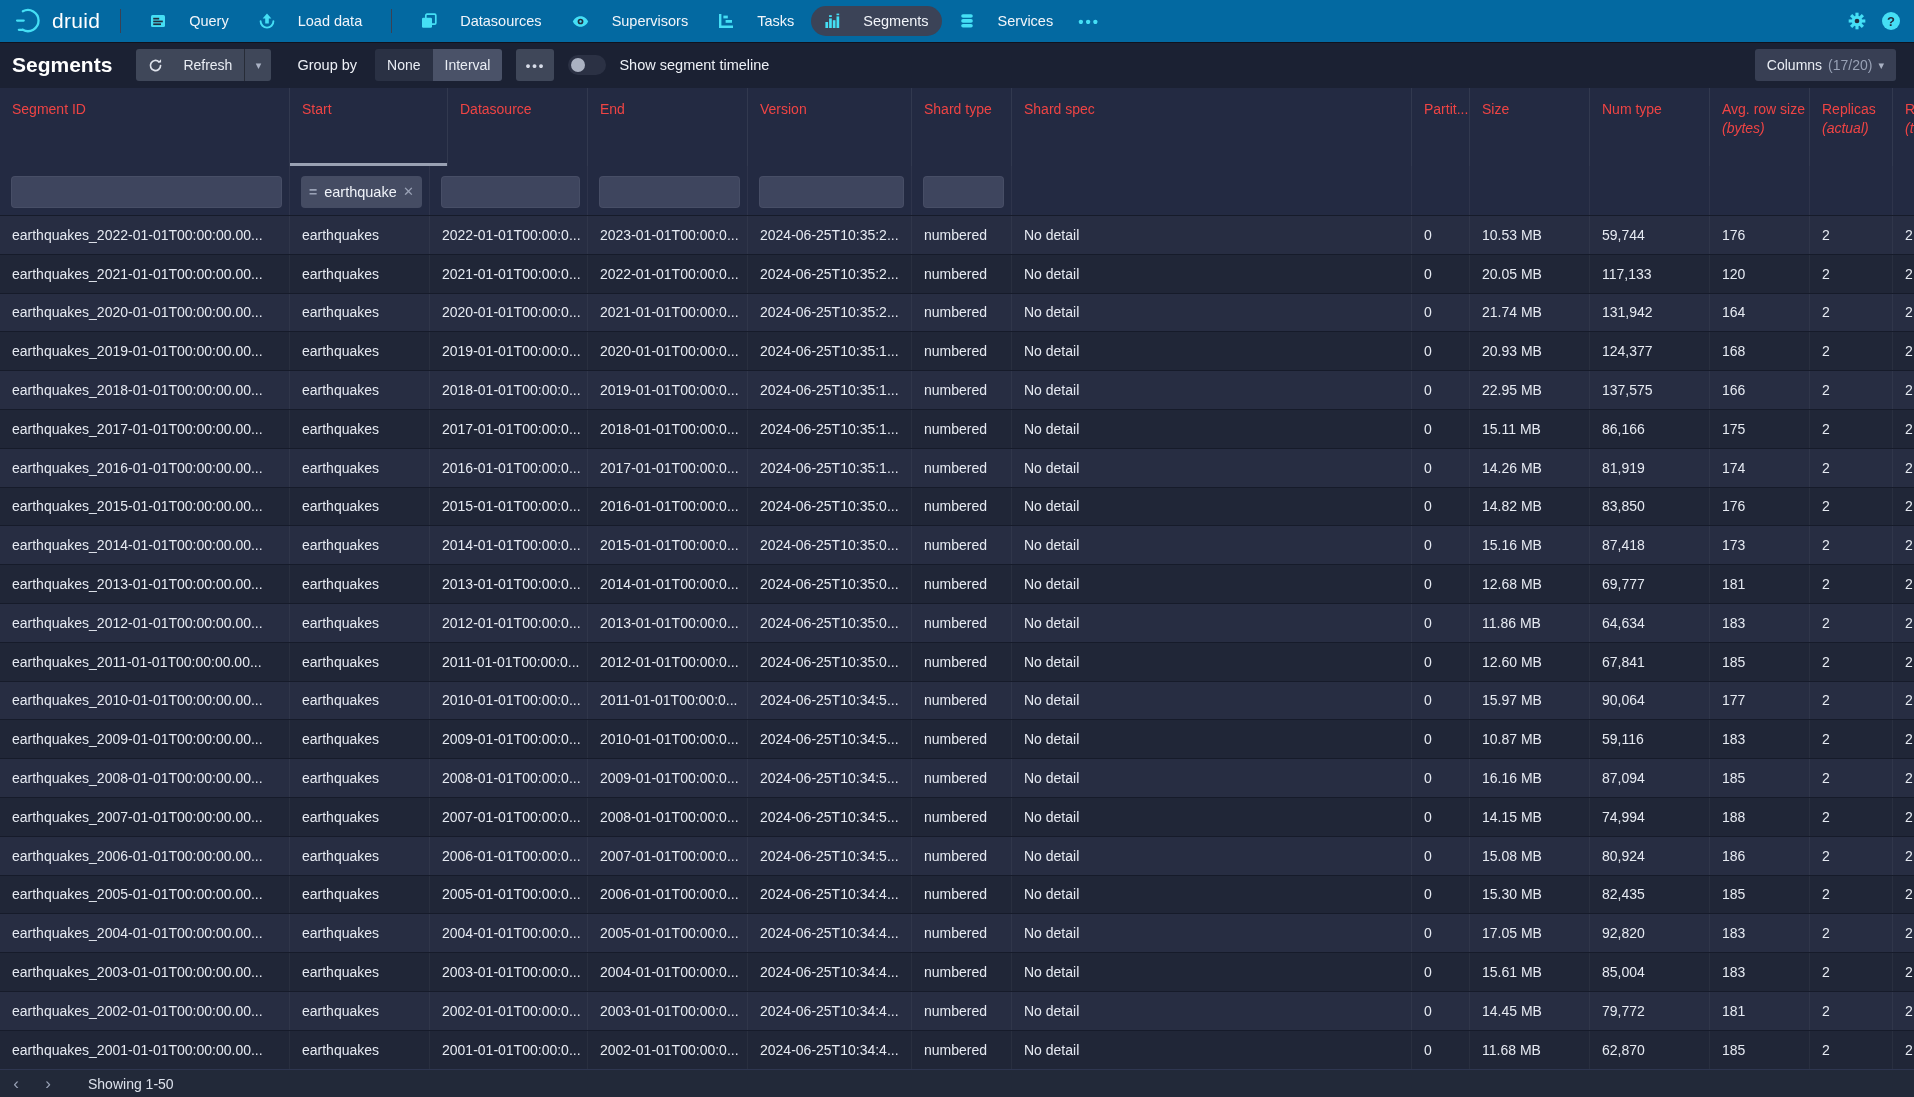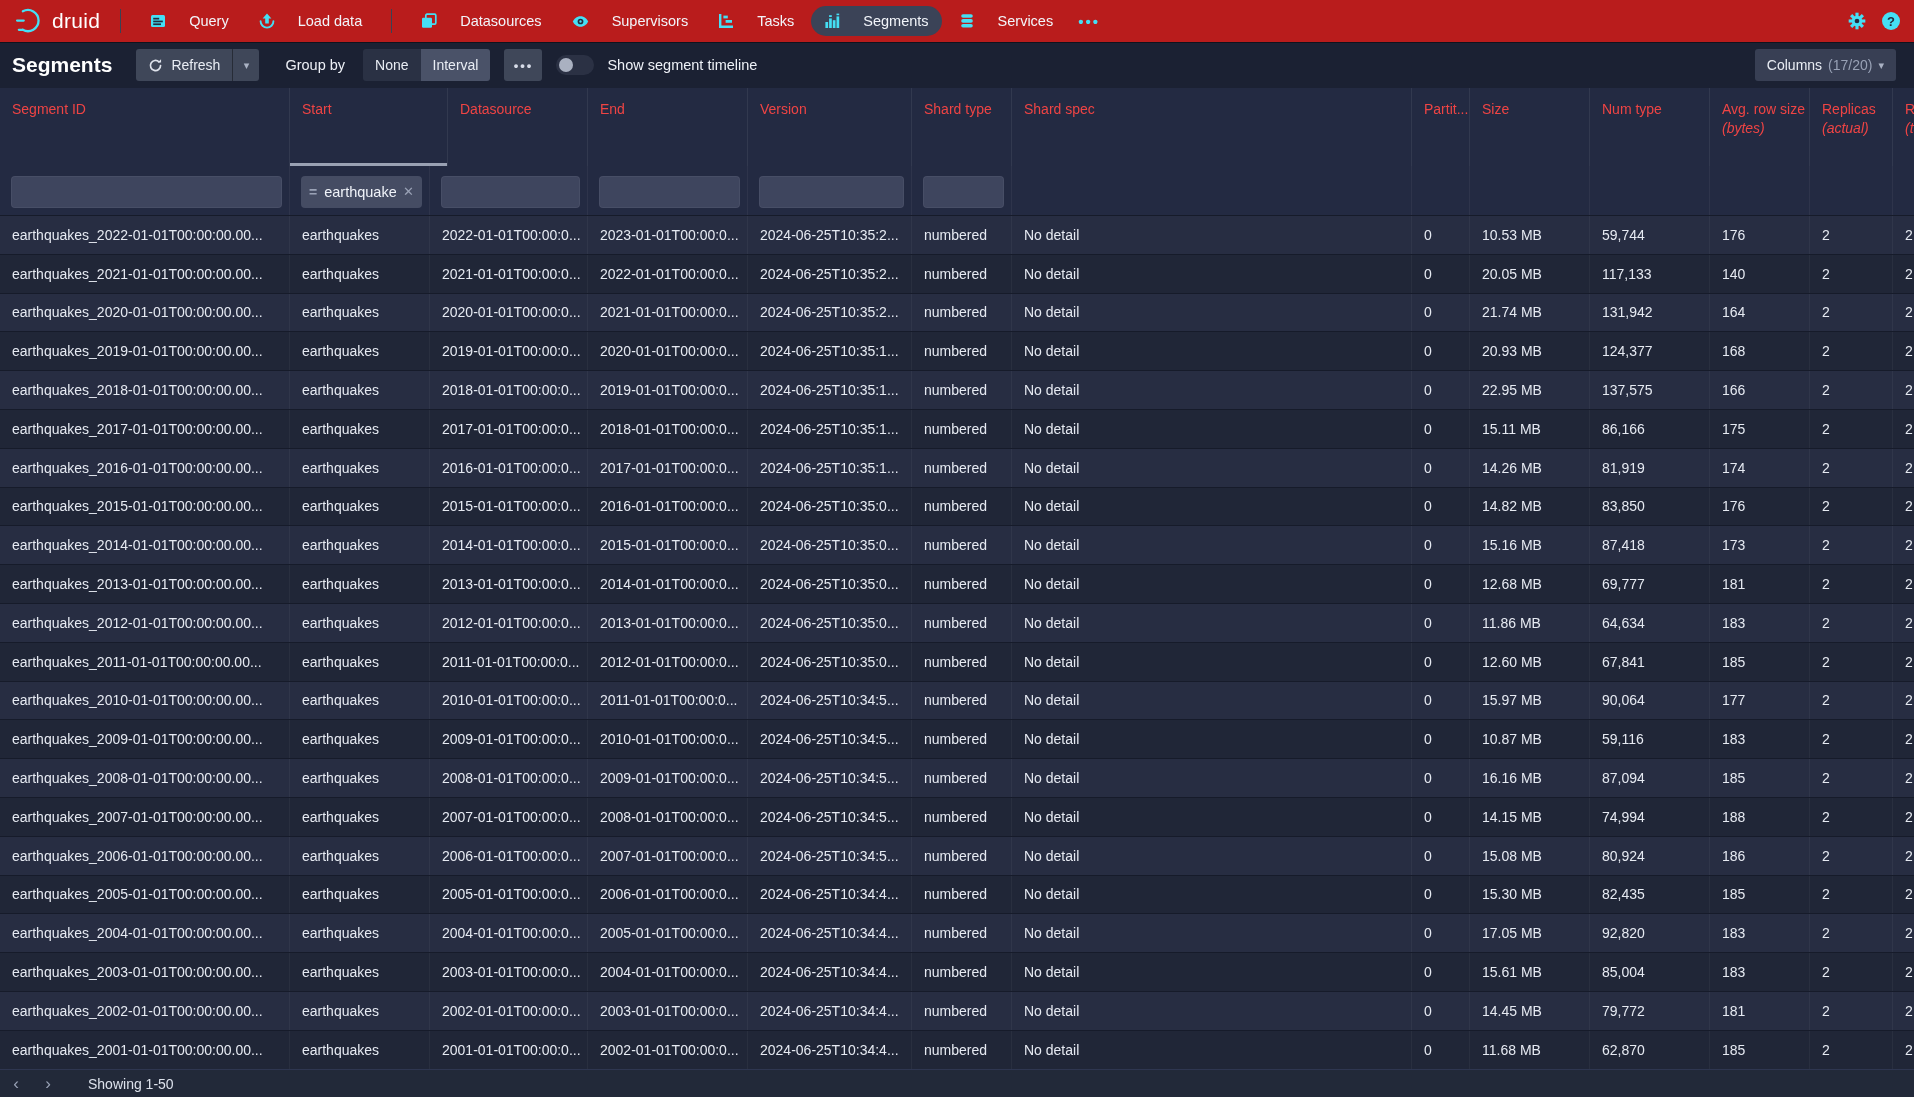--- a/index.html
+++ b/index.html
@@ -8,21 +8,21 @@
     font-family: "Liberation Sans", "DejaVu Sans", sans-serif;
     background: #1b2133;
     color: #e8ecf4;
     font-size: 14px;
   }
   .app { display: flex; flex-direction: column; height: 1097px; width: 1914px; }
 
   
   .navbar {
     height: 42px; flex: none;
-    background: #b91c1c;
+    background: #0369a1;
     display: flex; align-items: center;
     padding: 0 14px;
     box-shadow: 0 1px 0 rgba(0,0,0,.4);
     position: relative; z-index: 5;
   }
   .logo { display: flex; align-items: center; gap: 8px; margin-right: 6px; cursor: pointer; }
   .logo-text { font-size: 21px; color: #ffffff; letter-spacing: .3px; }
   .nav-divider { width: 1px; height: 24px; background: #3a4254; margin: 0 14px; }
   .nav-item {
     display: flex; align-items: center; gap: 23px;
@@ -54,21 +54,21 @@
   .page-title { font-size: 21px; font-weight: bold; color: #ffffff; margin: 0 24px 0 2px; }
   .btn {
     background: #3f4759; color: #e9edf4;
     border: none; height: 32px;
     font-size: 14px; font-family: inherit;
     border-radius: 3px; cursor: pointer;
     display: inline-flex; align-items: center; justify-content: center;
     padding: 0 12px;
   }
   .split-btn { display: inline-flex; margin-right: 26px; }
-  .split-btn .main { border-radius: 3px 0 0 3px; gap: 8px; }
+  .split-btn .main { border-radius: 3px 0 0 3px; gap: 20px; }
   .split-btn .caret-part { border-radius: 0 3px 3px 0; border-left: 1px solid rgba(0,0,0,.38); width: 27px; padding: 0; }
   .caret-glyph { color: #aab2c4; font-size: 11px; }
   .tool-label { font-size: 14.5px; color: #eef1f7; }
   .seg-group { display: inline-flex; margin: 0 14px 0 18px; }
   .seg-group .seg { border-radius: 0; }
   .seg-group .seg:first-child { border-radius: 3px 0 0 3px; background: #2a3144; }
   .seg-group .seg:last-child { border-radius: 0 3px 3px 0; background: #4a5268; }
   .more-btn { width: 38px; padding: 0; margin-right: 14px; }
   .more-btn .dots { color: #d7dce8; font-size: 13px; }
   .toggle {
@@ -415,21 +415,21 @@
         <div class="cell c-start">2021-01-01T00:00:0...</div>
         <div class="cell c-end">2022-01-01T00:00:0...</div>
         <div class="cell c-ver">2024-06-25T10:35:2...</div>
         <div class="cell c-sht">numbered</div>
         <div class="cell c-shs">No detail</div>
         <div class="cell c-part">0</div>
         <div class="cell c-size">20.05 MB</div>
         <div class="cell c-rows">
             <span class="num-box">117,133</span>
           </div>
-        <div class="cell c-avg">140</div>
+        <div class="cell c-avg">120</div>
         <div class="cell c-rep">2</div>
         <div class="cell c-rf">2</div>
       </div>
         <div class="trow">
         <div class="cell c-id">earthquakes_2020-01-01T00:00:00.00...</div>
         <div class="cell c-ds">earthquakes</div>
         <div class="cell c-start">2020-01-01T00:00:0...</div>
         <div class="cell c-end">2021-01-01T00:00:0...</div>
         <div class="cell c-ver">2024-06-25T10:35:2...</div>
         <div class="cell c-sht">numbered</div>

